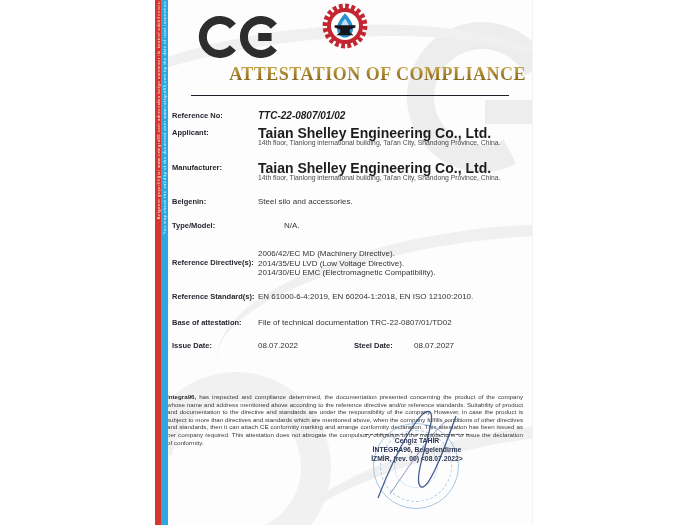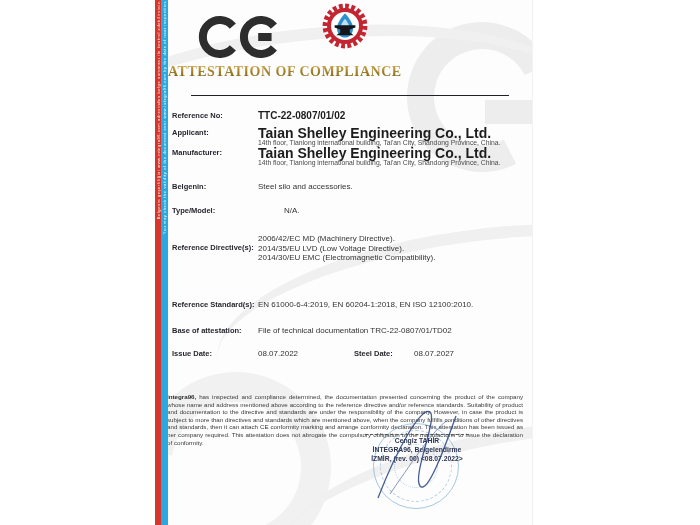--- a/index.html
+++ b/index.html
@@ -32,39 +32,39 @@
   .wm-swoosh { border-radius:50%; border-top:12px solid #f0f0f0; }
   .wm-s1 { left:-120px; top:28px;  width:560px; height:210px; transform:rotate(-6deg); }
   .wm-s2 { left:60px;  top:230px; width:520px; height:190px; transform:rotate(-8deg); }
   .wm-s3 { left:120px; top:430px; width:480px; height:170px; transform:rotate(-10deg); }
 
   .content { position:relative; z-index:2; }
 
   
   .ce-mark { position:absolute; left:38px; top:12px; }
   .gear-logo { position:absolute; left:166px; top:2px; }
-  .title { position:absolute; left:13px; top:64px; width:352px; text-align:left;
-           font-family:"Liberation Serif", serif; font-weight:bold; font-size:14px;
+  .title { position:absolute; left:19px; top:64px; width:352px; text-align:right;
+           font-family:"Liberation Serif", serif; font-weight:bold; font-size:18px;
            letter-spacing:.5px; color:#9c7b24;
            background:linear-gradient(180deg,#caa64e 10%,#9c7b24 55%,#7a5d15 95%);
            -webkit-background-clip:text; background-clip:text;
            -webkit-text-fill-color:transparent; }
   .title-underline { position:absolute; left:36px; top:95px; width:318px; height:0;
                      border-top:1.6px solid #20202a; }
 
   
   .rows { position:absolute; left:17px; top:111px; width:344px; }
   .row { display:flex; align-items:flex-start; }
   .row .lbl { flex:0 0 86px; font-size:7.5px; font-weight:bold; color:#26262e;
               line-height:10px; }
   .row .val { flex:1; font-size:8px; color:#333333; line-height:10px; padding-right:8px; }
   .val .name { font-size:14px; font-weight:bold; color:#1d1d1d; line-height:11px;
                display:block; }
   .val .addr { font-size:6.8px; color:#4a4a4a; line-height:8.5px; display:block; }
-  .val.big { font-size:10px; font-weight:bold; color:#1d1d1d; }
+  .val.big { font-size:10px; font-weight:bold; color:#1d1d1d;font-style:italic; }
   .val .line { display:block; font-size:8px; line-height:9.6px; }
   .row-dates .lbl2 { flex:0 0 60px; font-size:7.5px; font-weight:bold; color:#26262e;
                      line-height:10px; }
   .row-dates .dval { flex:0 0 96px; font-size:8px; color:#333; line-height:10px; }
 
   
   .fineprint { position:absolute; left:12px; top:393px; width:356px;
                font-size:6.2px; line-height:7.6px; color:#3a3a3a; text-align:justify; }
   .fineprint b { color:#2c2c2c; }
 
@@ -127,21 +127,21 @@
         </div>
 
         <div class="row" style="margin-top:7px;">
           <span class="lbl">Applicant:</span>
           <div class="val">
             <span class="name">Taian Shelley Engineering Co., Ltd.</span>
             <span class="addr">14th floor, Tianlong international building, Tai'an City, Shandong Province, China.</span>
           </div>
         </div>
 
-        <div class="row" style="">
+        <div class="row" style="margin-top:15px;">
           <span class="lbl">Manufacturer:</span>
           <div class="val">
             <span class="name">Taian Shelley Engineering Co., Ltd.</span>
             <span class="addr">14th floor, Tianlong international building, Tai'an City, Shandong Province, China.</span>
           </div>
         </div>
 
         <div class="row" style="margin-top:15px;">
           <span class="lbl">Belgenin:</span>
           <div class="val">Steel silo and accessories.</div>
@@ -154,21 +154,21 @@
 
         <div class="row" style="margin-top:18px;">
           <span class="lbl" style="align-self:center;">Reference Directive(s):</span>
           <div class="val">
             <span class="line">2006/42/EC MD (Machinery Directive).</span>
             <span class="line">2014/35/EU LVD (Low Voltage Directive).</span>
             <span class="line">2014/30/EU EMC (Electromagnetic Compatibility).</span>
           </div>
         </div>
 
-        <div class="row" style="margin-top:37px;">
+        <div class="row" style="margin-top:14px;">
           <span class="lbl">Reference Standard(s):</span>
           <div class="val">EN 61000-6-4:2019, EN 60204-1:2018, EN ISO 12100:2010.</div>
         </div>
 
         <div class="row" style="margin-top:16px;">
           <span class="lbl">Base of attestation:</span>
           <div class="val">File of technical documentation TRC-22-0807/01/TD02</div>
         </div>
 
         <div class="row row-dates" style="margin-top:13px;">

